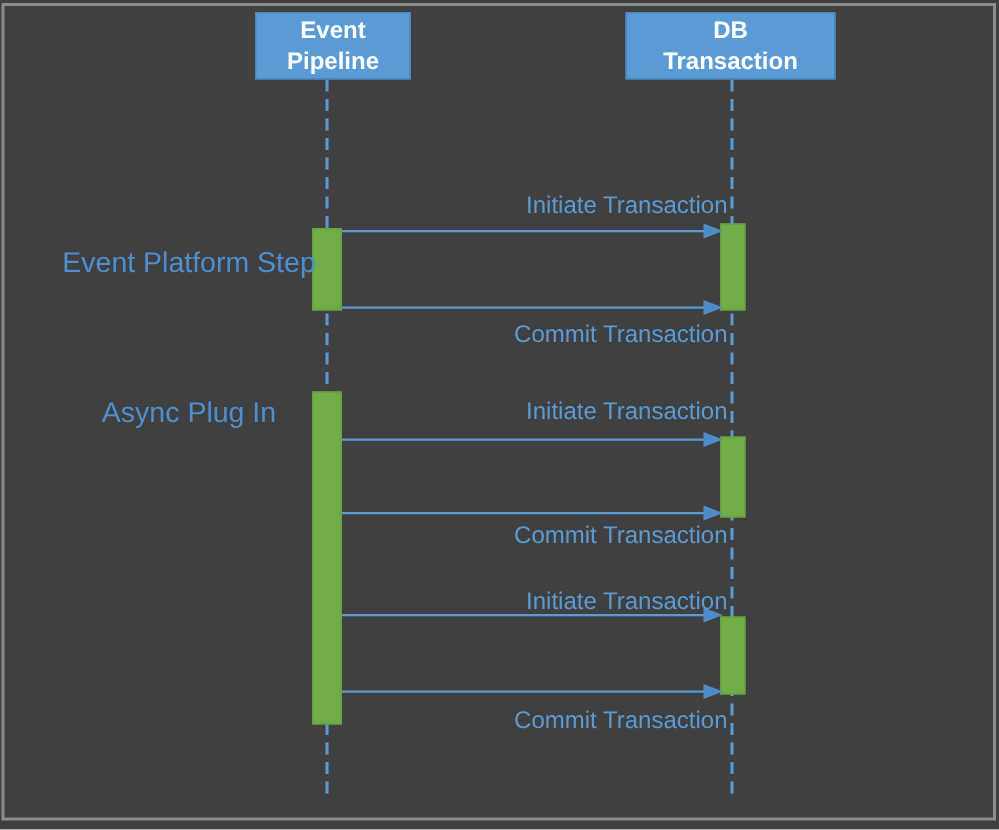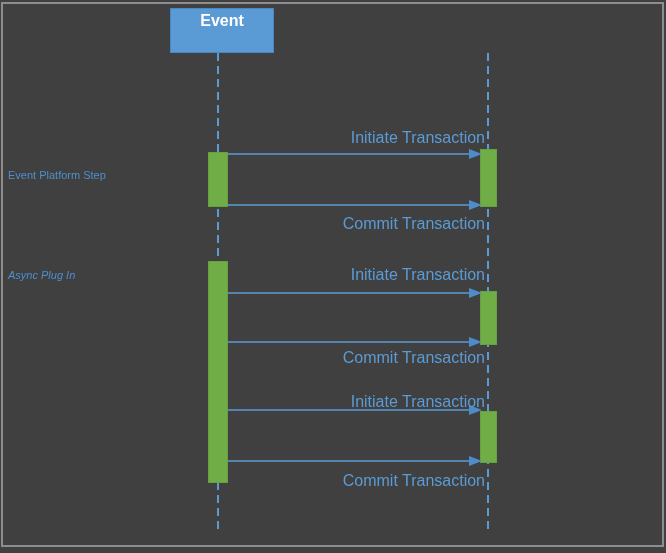--- a/index.html
+++ b/index.html
@@ -45,22 +45,23 @@
     position:absolute;
     left:235px;width:250px;
     text-align:right;
     font-size:16px;
     line-height:21px;
     color:#5B9BD5;
     white-space:nowrap;
   }
   .annotation{
     position:absolute;
-    left:8px;width:196px;
-    font-size:11px;
+    left:28px;width:196px;
+    text-align:center;
+    font-size:19px;
     line-height:25px;
     color:#4D8FD1;
     white-space:nowrap;
   }
 </style>
 </head>
 <body>
 
 <div class="stage">
 
@@ -99,26 +100,31 @@
       <polygon points="482,410 469,405 469,415" fill="#4E8CC9"></polygon>
     </g>
     <g>
       <line x1="228" y1="461" x2="471" y2="461" stroke="#5B9BD5" stroke-width="1.5"></line>
       <polygon points="482,461 469,456 469,466" fill="#4E8CC9"></polygon>
     </g>
   </svg>
 
   <div class="participant p1">
     <div>Event</div>
+    <div>Pipeline</div>
+  </div>
+  <div class="participant p2">
+    <div>DB</div>
+    <div>Transaction</div>
   </div>
 
   <div class="annotation" style="top:163px;">
     <div>Event Platform Step</div>
   </div>
-  <div class="annotation" style="top:263px;font-style:italic;">
+  <div class="annotation" style="top:263px;">
     <div>Async Plug In</div>
   </div>
 
   <div class="msg-label" style="top:127px;">Initiate Transaction</div>
   <div class="msg-label" style="top:213px;">Commit Transaction</div>
   <div class="msg-label" style="top:264px;">Initiate Transaction</div>
   <div class="msg-label" style="top:347px;">Commit Transaction</div>
   <div class="msg-label" style="top:391px;">Initiate Transaction</div>
   <div class="msg-label" style="top:470px;">Commit Transaction</div>
 

